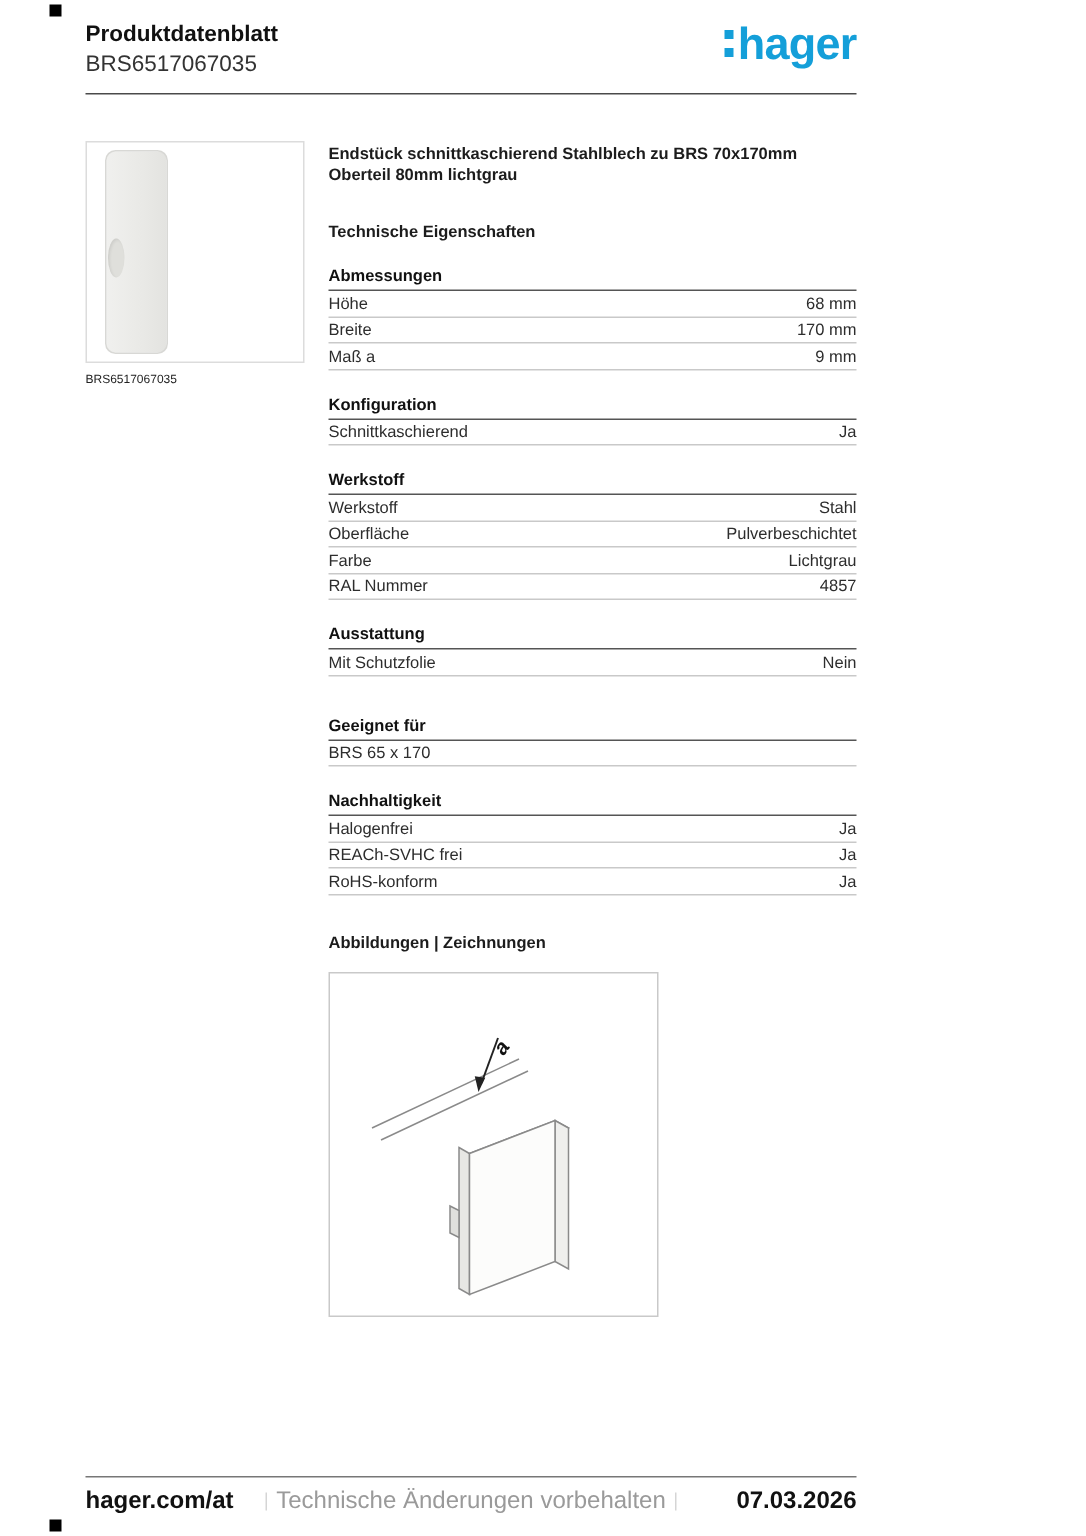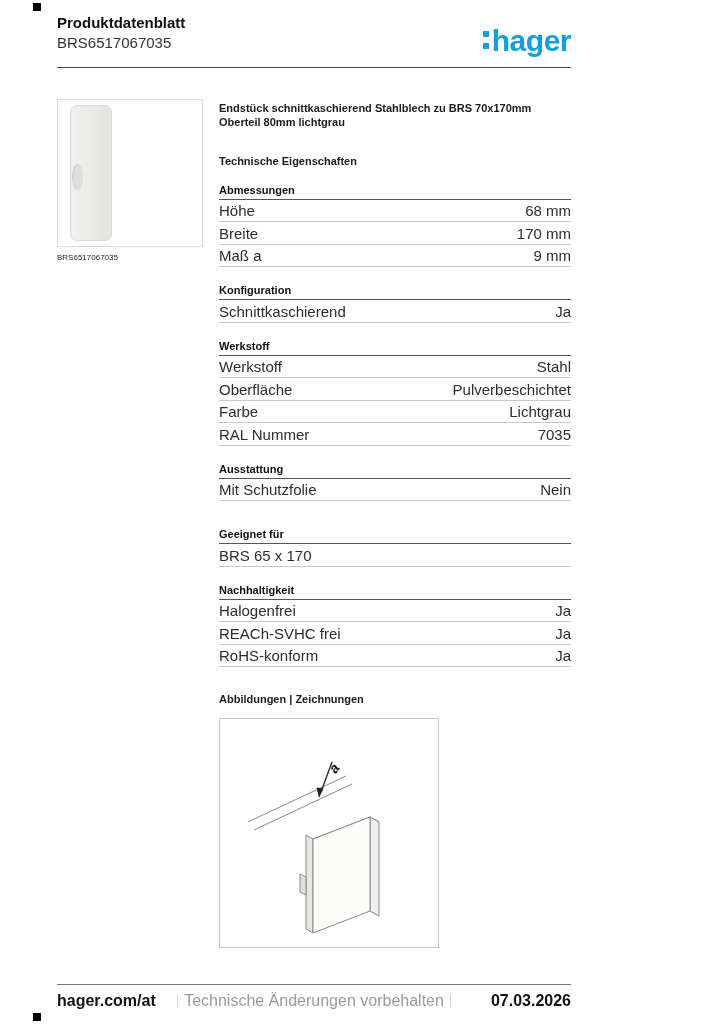--- a/index.html
+++ b/index.html
@@ -15,21 +15,21 @@
     padding: 14px 57px 0 57px;
   }
   .print-mark { position:absolute; left:33px; width:8px; height:8px; background:#000; }
   .print-mark.top { top:3px; }
   .print-mark.bottom { bottom:3px; }
 
   
   .header { display:flex; justify-content:space-between; align-items:flex-start; }
   .header h1 { margin:0; font-size:15px; font-weight:bold; line-height:1.25; color:#111; }
   .subtitle { font-size:15px; color:#333; margin-top:1px; }
-  .logo { display:flex; align-items:flex-end; color:#149fd9; margin-top:12px; }
+  .logo { display:flex; align-items:flex-end; color:#149fd9; margin-top:1px; }
   .logo-colon { display:flex; flex-direction:column; justify-content:flex-end; gap:6px; padding-bottom:7px; margin-right:3px; }
   .logo-colon i { width:6px; height:6px; background:currentColor; display:block; }
   .logo-text { font-size:30px; font-weight:bold; letter-spacing:-0.5px; line-height:1; }
   .header-rule { border-bottom:1px solid #4a4a4a; margin-top:11px; }
 
   
   .content { display:flex; margin-top:31px; gap:16px; }
   .left-col { width:146px; flex:none; }
   .main-col { flex:1; min-width:0; }
 
@@ -55,21 +55,21 @@
 
   
   .spec-section { margin-top:17px; }
   .spec-section.gap-lg { margin-top:27px; }
   .sec-title {
     margin:0; font-size:11px; font-weight:bold; color:#111;
     padding-bottom:3px; border-bottom:1.5px solid #555;
   }
   .spec-row {
     display:flex; justify-content:space-between; align-items:center;
-    font-size:15px; color:#2d2d2d;
+    font-size:11px; color:#2d2d2d;
     padding:2.5px 0 2px 0; border-bottom:1px solid #c9c9c9;
   }
   .spec-row .v { text-align:left; white-space:nowrap; padding-left:10px; }
 
   
   .drawings-heading { font-size:11px; font-weight:bold; margin-top:26px; }
   .drawing-box { width:220px; height:230px; border:1px solid #c9c9c9; margin-top:13px; background:#fff; }
 
   
   .footer {
@@ -160,21 +160,21 @@
         <div class="spec-row">
           <span class="k">Oberfläche</span>
           <span class="v">Pulverbeschichtet</span>
         </div>
         <div class="spec-row">
           <span class="k">Farbe</span>
           <span class="v">Lichtgrau</span>
         </div>
         <div class="spec-row">
           <span class="k">RAL Nummer</span>
-          <span class="v">7035</span>
+          <span class="v">4857</span>
         </div>
       </section>
 
       <section class="spec-section">
         <h3 class="sec-title">Ausstattung</h3>
         <div class="spec-row">
           <span class="k">Mit Schutzfolie</span>
           <span class="v">Nein</span>
         </div>
       </section>

